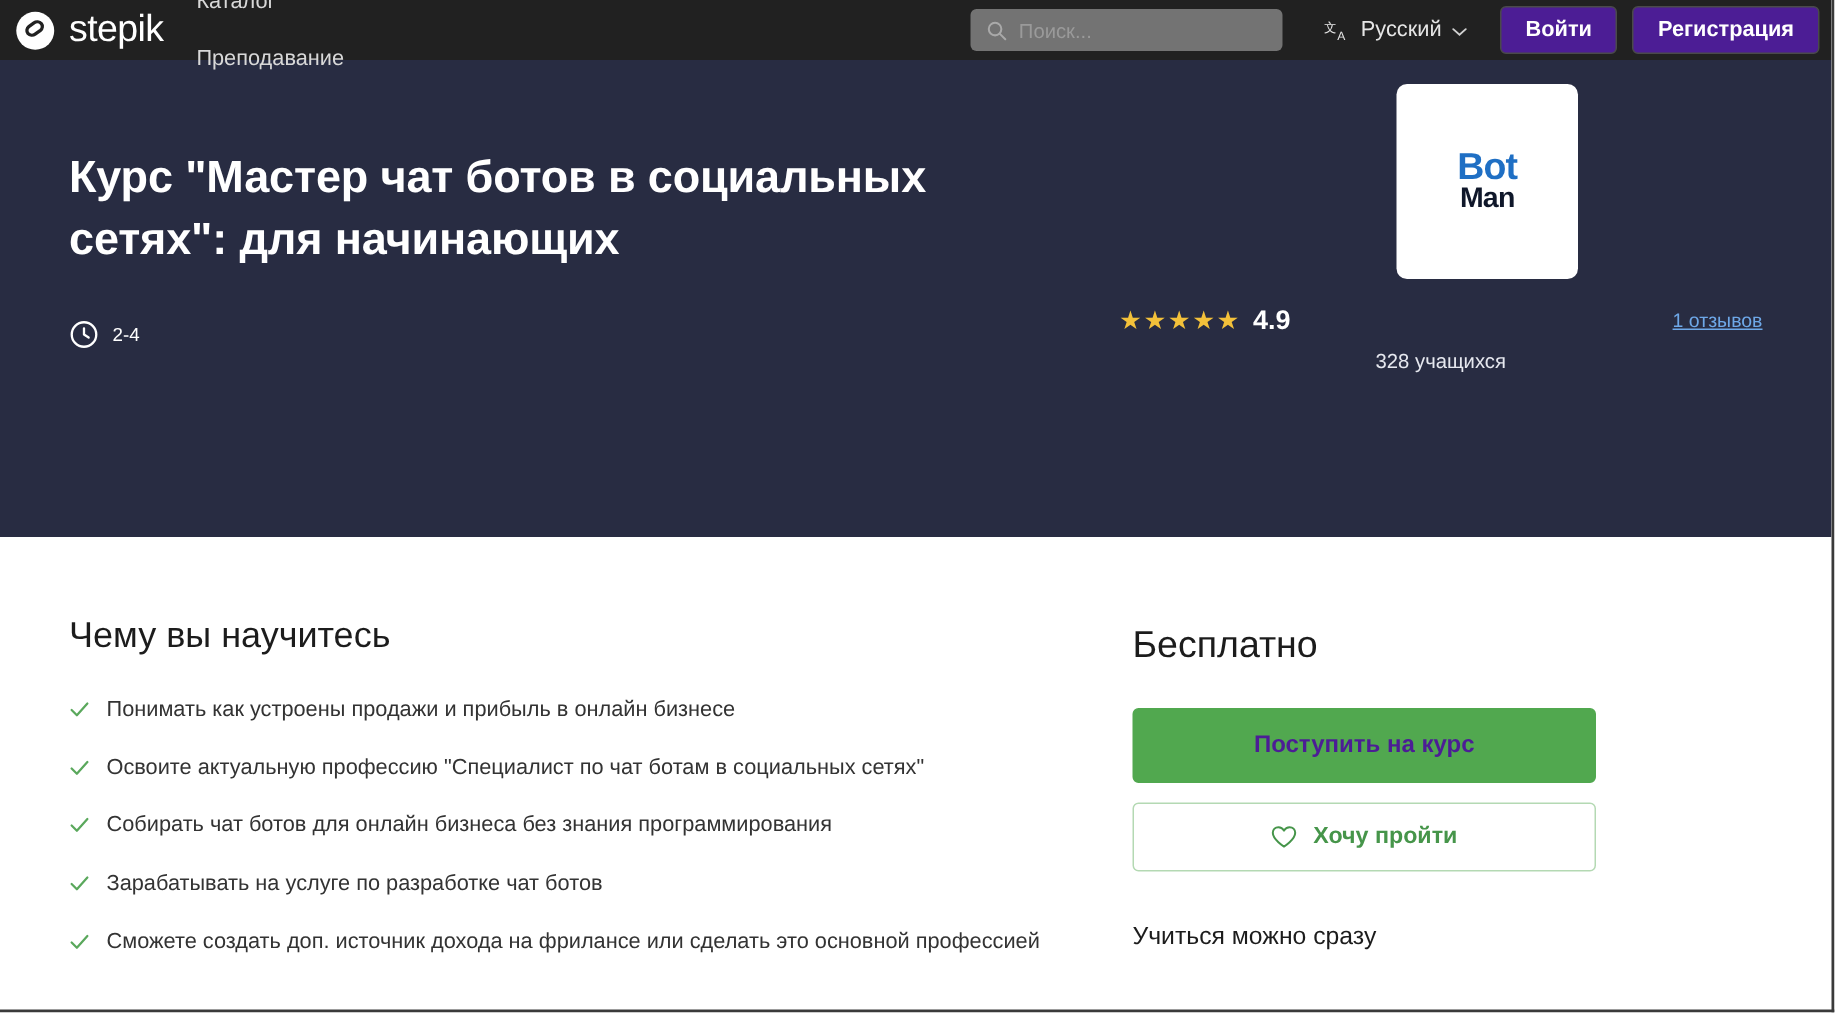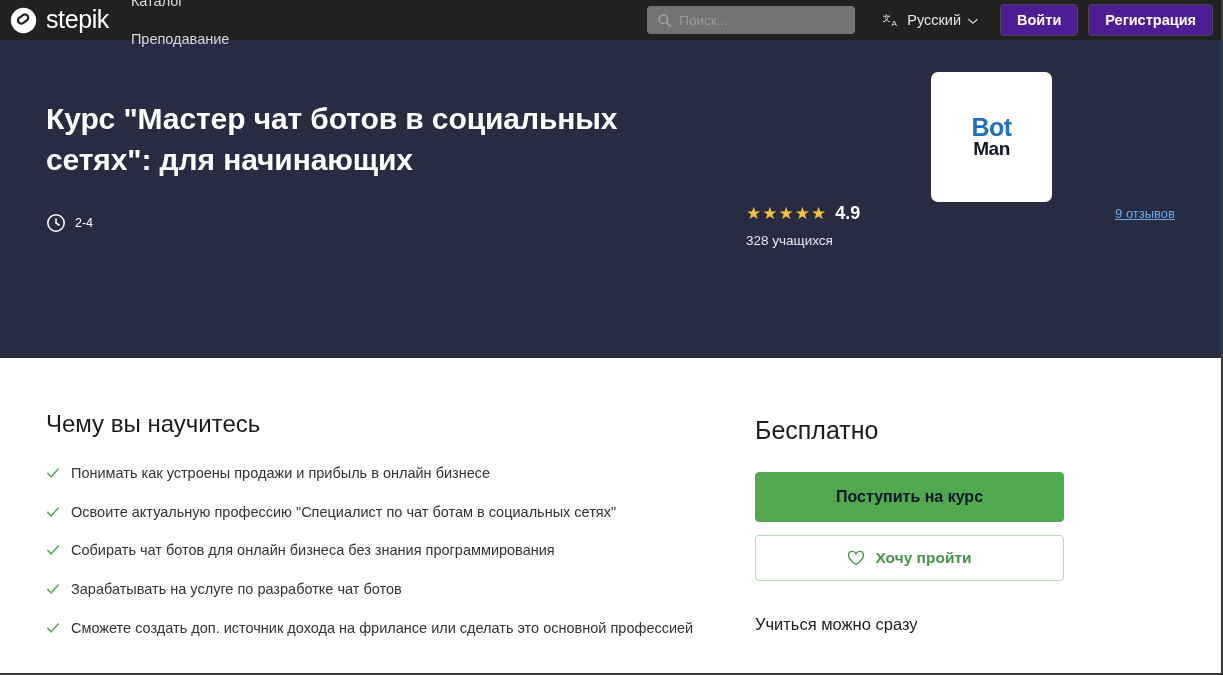--- a/index.html
+++ b/index.html
@@ -165,24 +165,25 @@
     font-size: 12.5px;
     line-height: 1.32;
   }
   .meta-icon { flex: 0 0 auto; display: block; }
   .meta-label-2l { max-width: 90px; }
 
   
   .hero-right {
     flex: 1 1 auto;
     position: relative;
-    padding-top: 32px;
+    padding-top: 16px;
     display: flex;
     flex-direction: column;
     align-items: flex-start;
+    text-align: center;
   }
   .cover-card {
     width: 121px;
     height: 130px;
     background: #ffffff;
     border-radius: 7px;
     display: flex;
     flex-direction: column;
     align-items: center;
     justify-content: center;
@@ -285,21 +286,21 @@
     line-height: 1.2;
   }
 
   .btn-enroll {
     display: block;
     width: 309px;
     margin-top: 27px;
     background: #51a84f;
     border: 1px solid #51a84f;
     border-radius: 4px;
-    color: #0f172a;
+    color: #4c1d95;
     font-family: inherit;
     font-size: 16px;
     font-weight: 700;
     padding: 15px 10px;
     cursor: pointer;
     text-align: center;
   }
 
   .btn-wish {
     display: flex;
@@ -405,21 +406,21 @@
             <div class="stars">
               <span class="star">★</span>
               <span class="star">★</span>
               <span class="star">★</span>
               <span class="star">★</span>
               <span class="star">★</span>
             </div>
             <span class="rating-value">4.9</span>
           </div>
           <div class="learners">328 учащихся</div>
-          <span class="reviews-link">9 отзывов</span>
+          <span class="reviews-link">1 отзывов</span>
         </div>
 
       </div>
     </div>
   </div>
 
   <div class="content">
     <div class="content-inner">
 
       <div class="col-left">

